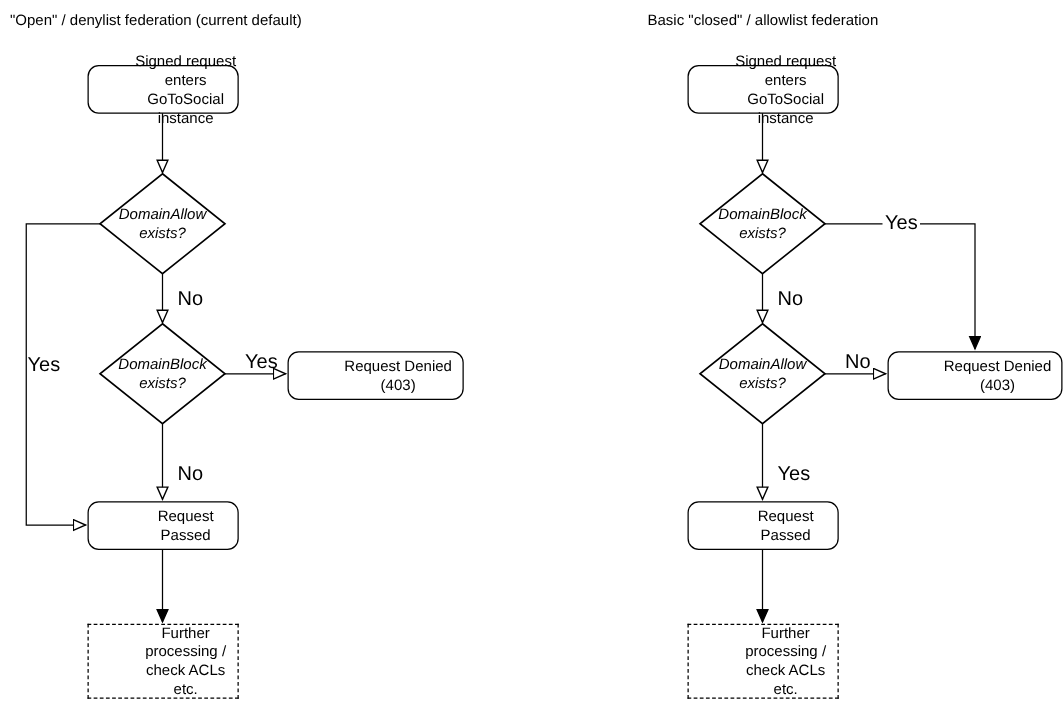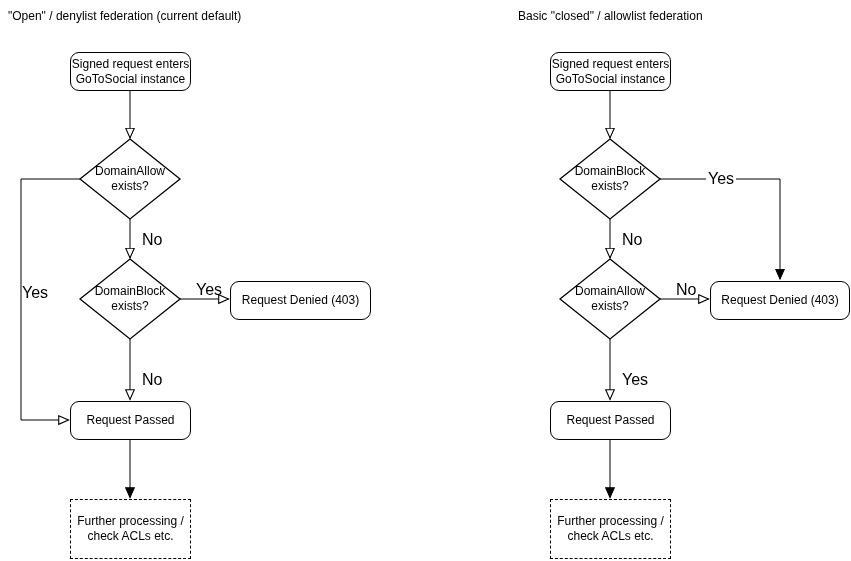--- a/index.html
+++ b/index.html
@@ -29,35 +29,37 @@
     background: #ffffff;
     border: 1.4px solid #000000;
     border-radius: 9px;
     display: flex;
     align-items: center;
     justify-content: center;
     text-align: center;
     white-space: pre-line;
     font-size: 12px;
     line-height: 15px;
+    padding-left: 36px;
   }
   .node.dashed {
     border: 1.2px dashed #000000;
     border-radius: 0;
   }
   .diamond-label {
     position: absolute;
     display: flex;
     align-items: center;
     justify-content: center;
     text-align: center;
     white-space: pre-line;
     font-size: 12px;
     line-height: 15px;
     pointer-events: none;
+    font-style: italic;
   }
   .edge-label {
     position: absolute;
     font-size: 16px;
     line-height: 14px;
     white-space: nowrap;
   }
   .edge-label.on-line {
     background: #ffffff;
     padding: 0 2px;

